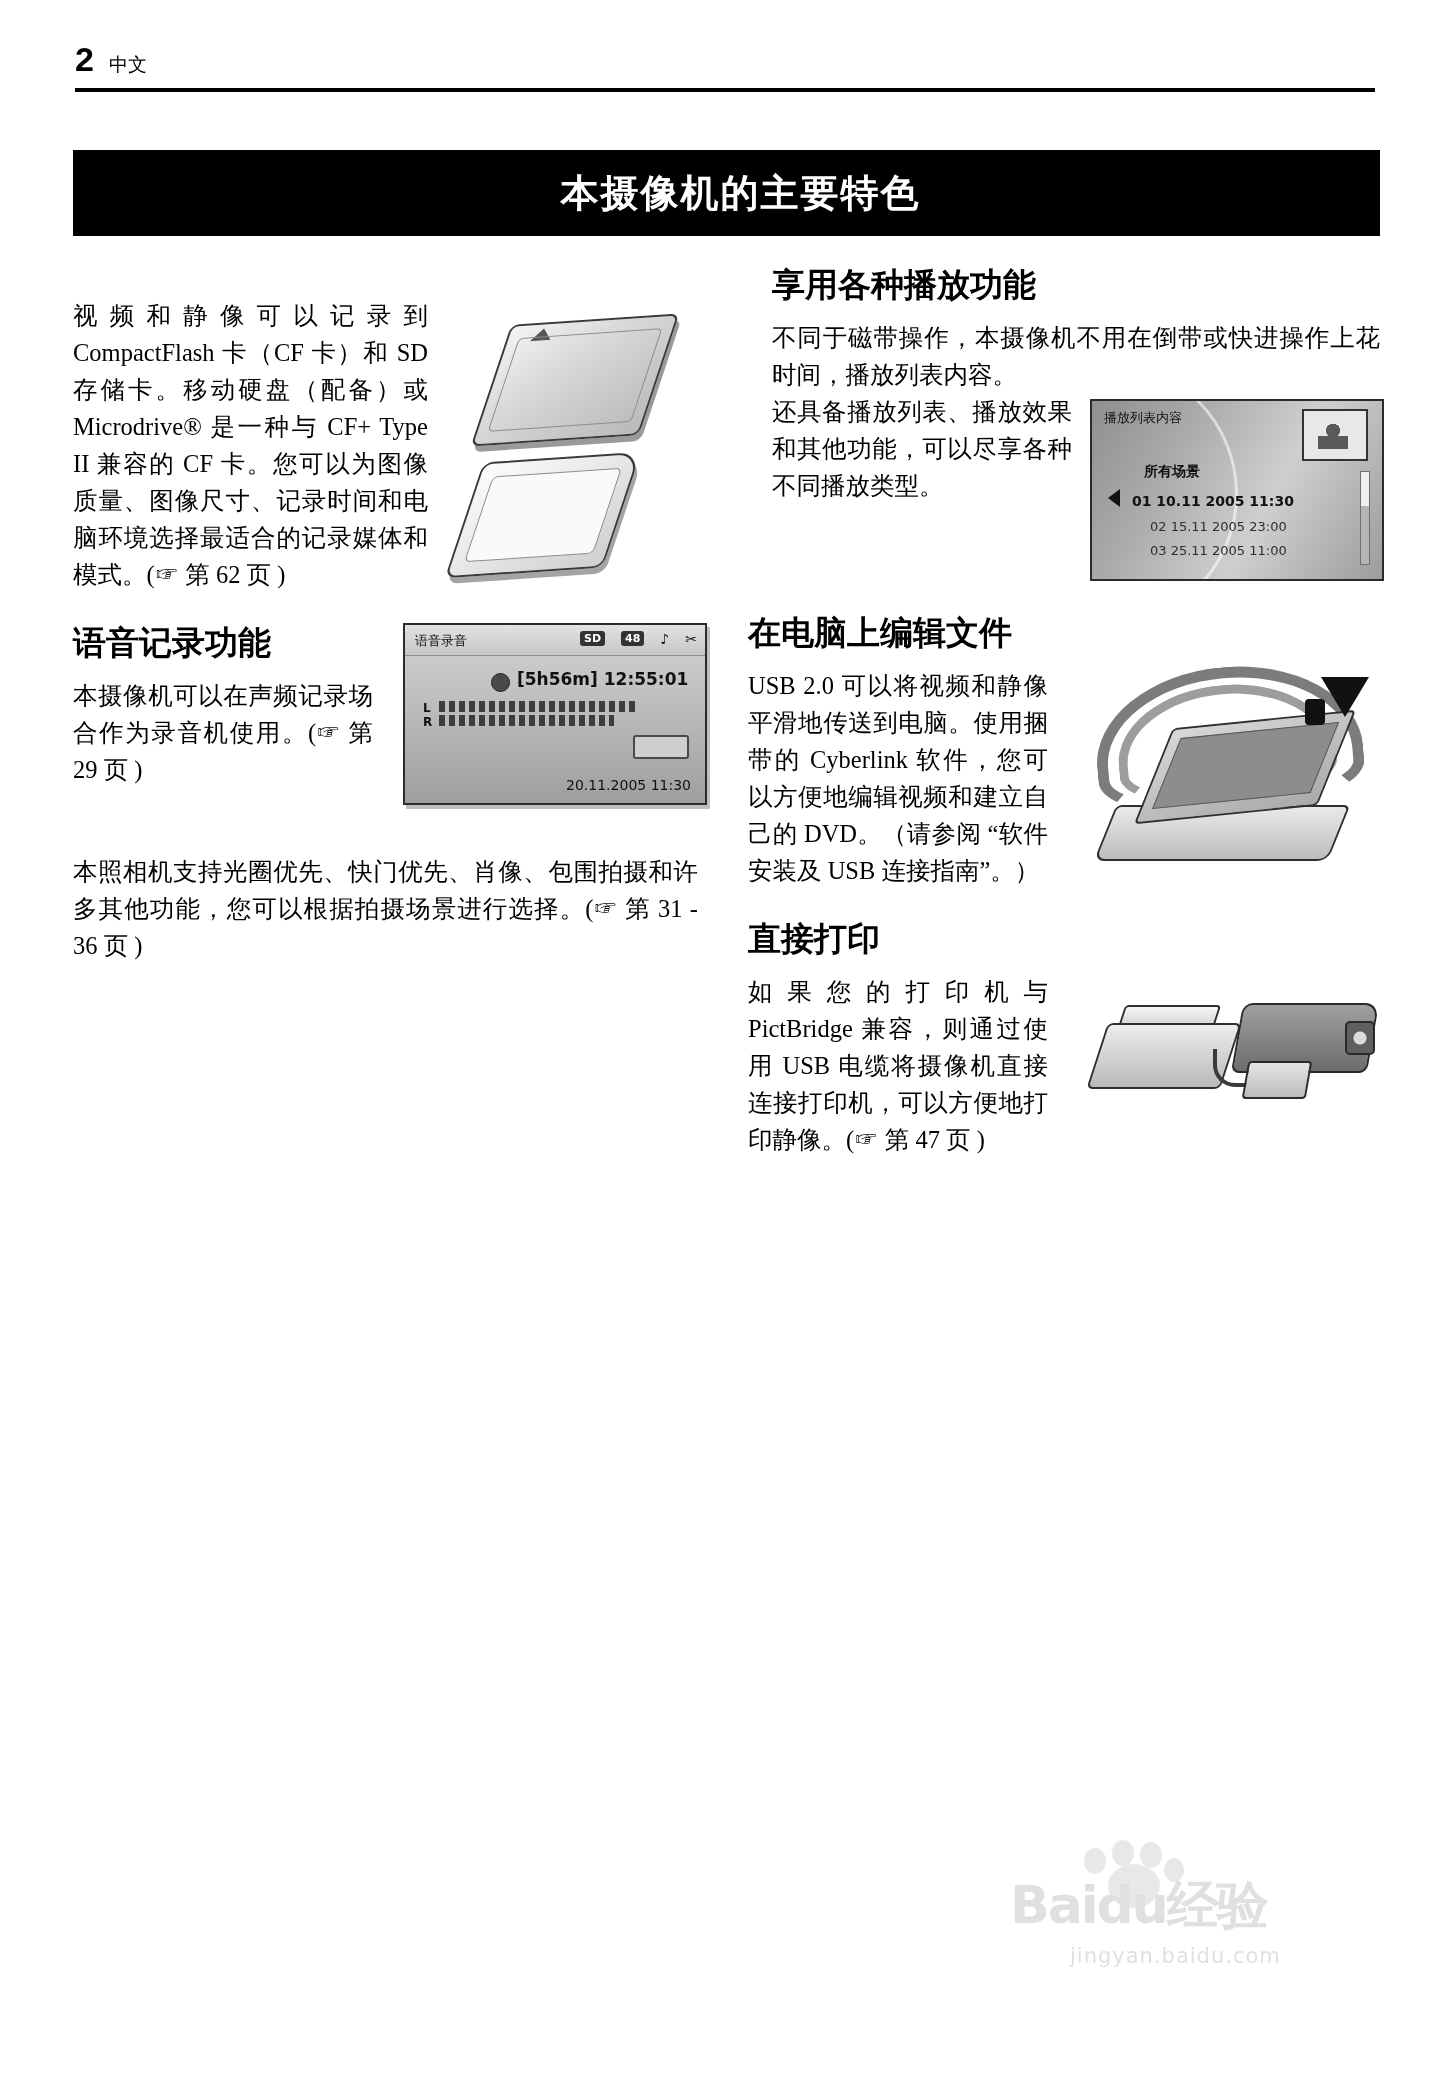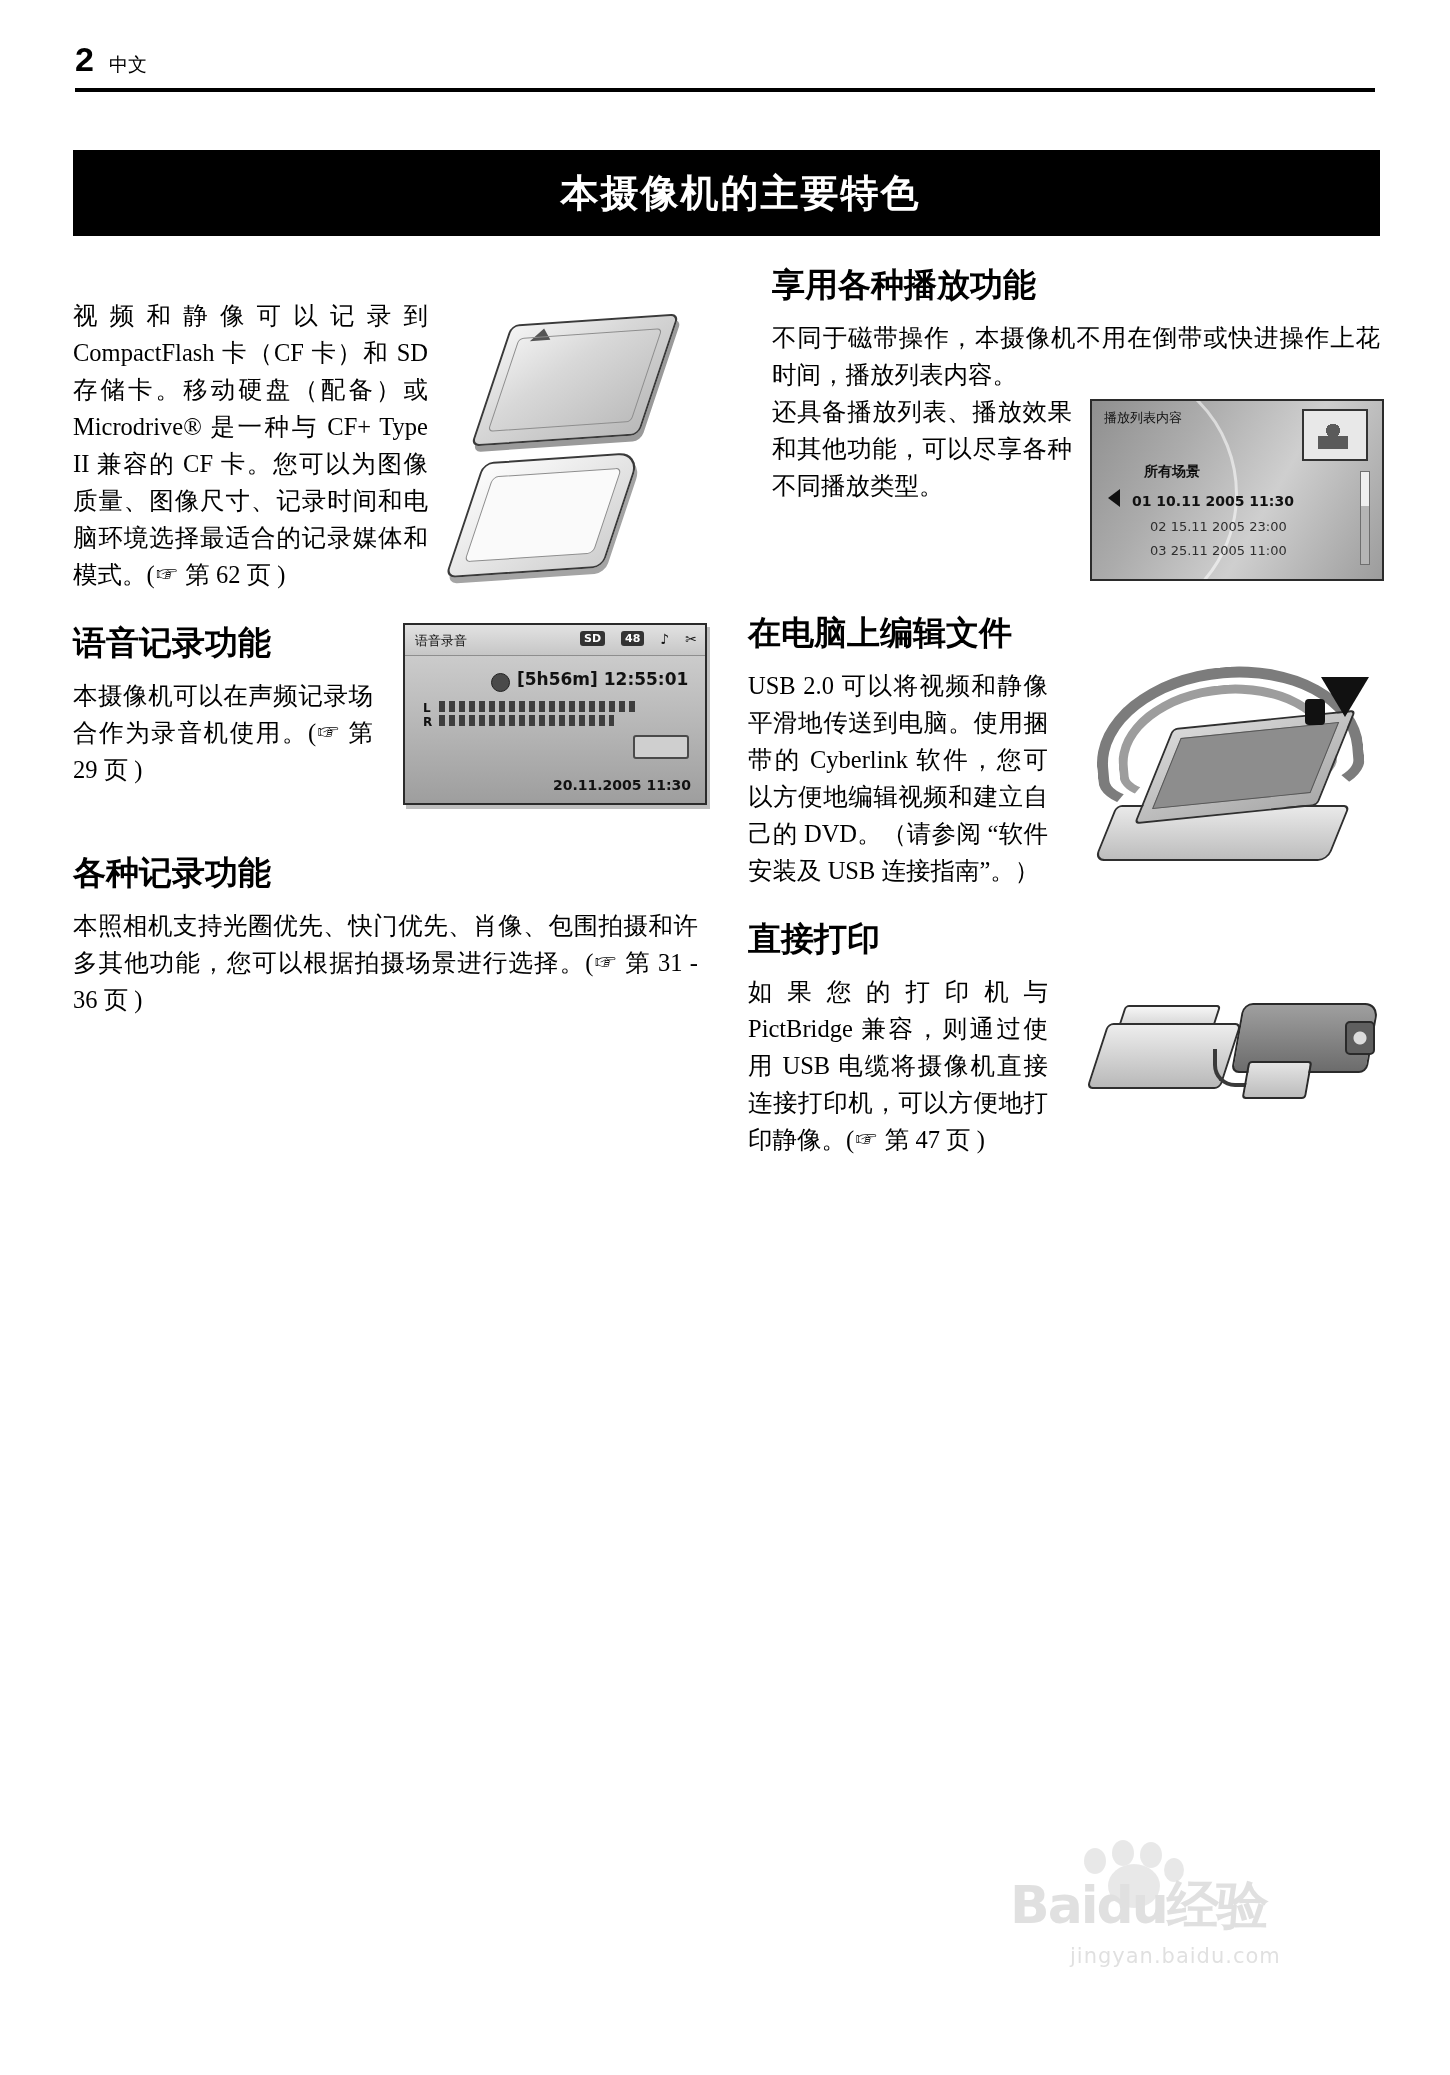--- a/index.html
+++ b/index.html
@@ -248,21 +248,21 @@
     right: 16px; bottom: 44px;
     width: 52px; height: 20px;
     border: 2px solid #4a4a4a;
     border-radius: 3px;
     background: #cfcfcf;
   }
   .vl-date {
     position: absolute;
     right: 14px; bottom: 10px;
     font-family: "DejaVu Sans", sans-serif;
-    font-weight: bold;
+    font-weight: normal;
     font-size: 14px;
     color: #111;
   }
 
   
   .play-lcd {
     position: absolute;
     left: 0; top: 0;
     width: 290px;
     height: 178px;
@@ -555,21 +555,20 @@
         <div class="vl-lr" style="top:90px;">R</div>
         <div class="vl-meter l"></div>
         <div class="vl-meter r"></div>
         <div class="vl-batt"></div>
         <div class="vl-date">20.11.2005  11:30</div>
       </div>
       <p class="body" style="width:300px;">本摄像机可以在声频记录场合作为录音机使用。(☞ 第 29 页 )</p>
     </div>
 
     <div class="blk">
-      <h2 class="sec">各种记录功能</h2>
       <p class="body">本照相机支持光圈优先、快门优先、肖像、包围拍摄和许多其他功能，您可以根据拍摄场景进行选择。(☞ 第 31 - 36 页 )</p>
     </div>
 
   </div>
 
   <div class="col col-right">
 
     <div class="blk" style="min-height:250px;margin-left:24px;">
       <h2 class="sec">享用各种播放功能</h2>
       <p class="body">不同于磁带操作，本摄像机不用在倒带或快进操作上花时间，播放列表内容。</p>

